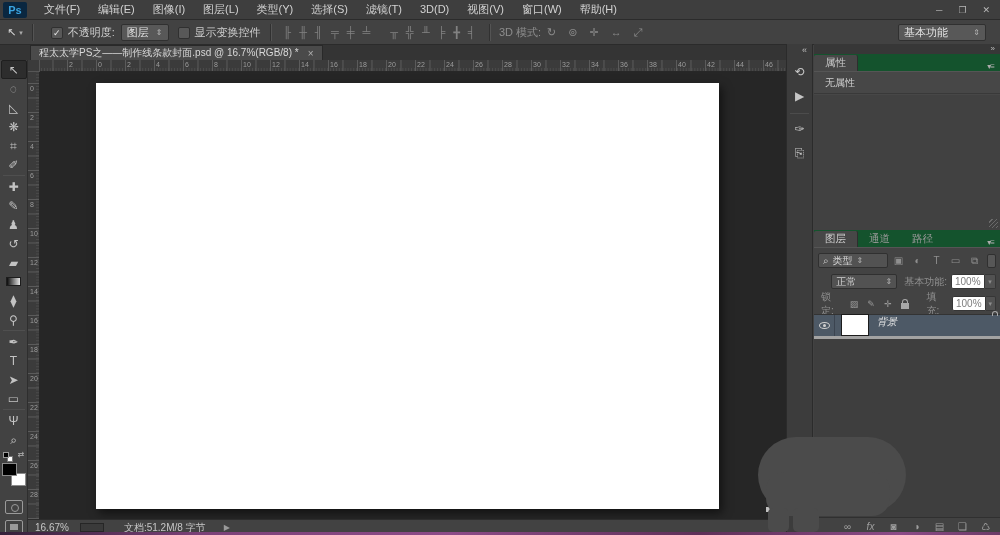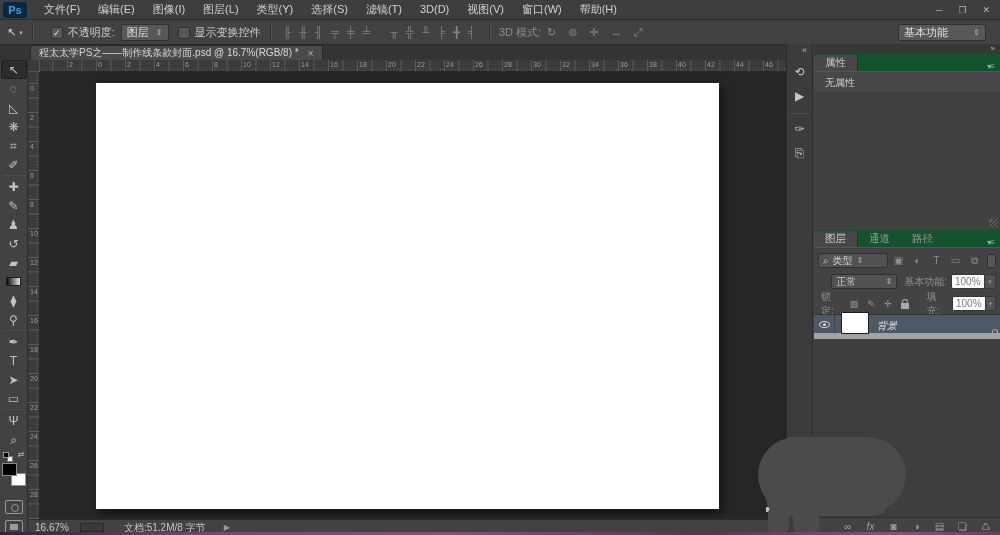--- a/index.html
+++ b/index.html
@@ -115,21 +115,21 @@
   .valuebox { width:34px; height:15px; background:#ffffff; border:1px solid #363636; color:#7d7d7d;
               display:flex; align-items:center; padding:0 3px; border-radius:2px 0 0 2px; margin-left:4px; }
   .valuedd { width:11px; height:15px; background:#525252; border:1px solid #363636; border-left:none;
              color:#8d8d8d; font-size:7px; display:flex; align-items:center; justify-content:center; border-radius:0 2px 2px 0; }
   .lockicons { display:flex; gap:2px; margin-left:4px; }
   .lkicon { width:15px; height:14px; font-size:9px; color:#9a9a9a; display:flex; align-items:center; justify-content:center; }
   .csslock { position:relative; width:8px; height:6px; background:#a8a8a8; margin-top:4px; }
   .csslock::before { content:""; position:absolute; left:1px; top:-4px; width:4px; height:4px;
                      border:1px solid #a8a8a8; border-bottom:none; border-radius:3px 3px 0 0; }
   .layer-list { position:absolute; top:66px; bottom:18px; left:0; right:0; background:#3e3e3e; border-top:1px solid #333; }
-  .layer-row { height:24px; display:flex; align-items:flex-end; border-bottom:6px solid #a3a3a3; }
+  .layer-row { height:24px; display:flex; align-items:flex-start; border-bottom:3px solid #a3a3a3; }
   .layer-row.sel { background:#4d5966; }
   .eye-cell { width:21px; align-self:stretch; border-right:1px solid #3b4450; display:flex; align-items:center; justify-content:center; }
   .eye { width:11px; height:7px; border:1px solid #cfcfcf; border-radius:50%; position:relative; }
   .eye::after { content:""; position:absolute; left:3px; top:1px; width:3px; height:3px; background:#cfcfcf; border-radius:50%; }
   .thumb { width:26px; height:20px; background:#ffffff; outline:1px solid #1c1c1c; margin:0 9px 0 7px; }
   .lname { font-size:10px; color:#e4e4e4; font-style:italic; }
   .llock { margin-left:auto; margin-right:9px; }
   .bottom-row { position:absolute; bottom:0; height:18px; left:0; right:0; background:#424242;
                 border-top:1px solid #303030; display:flex; align-items:center; justify-content:flex-end; padding-right:3px; }
   .bicon { width:23px; text-align:center; color:#9e9e9e; font-size:10px; font-style:normal; }

